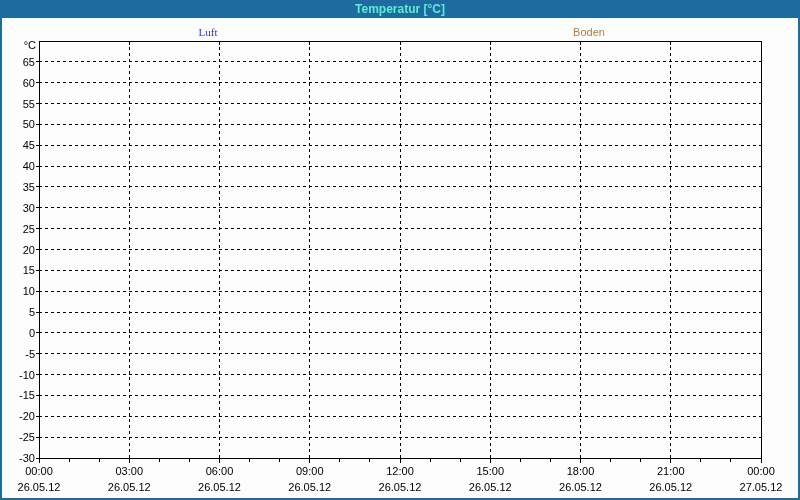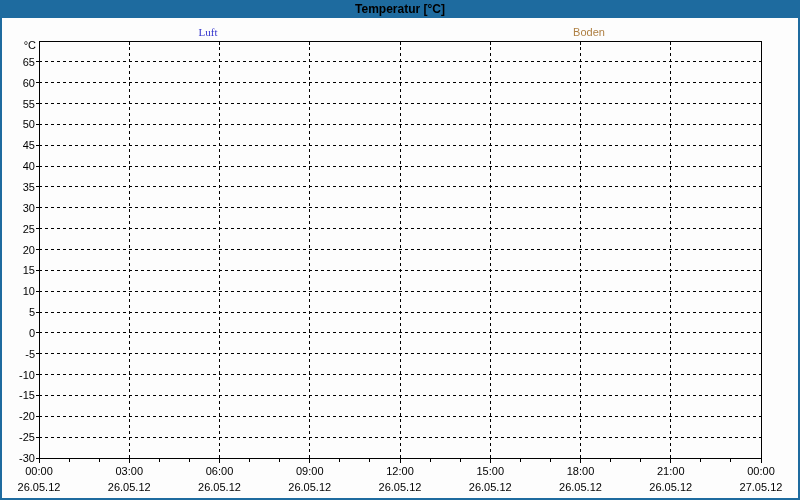--- a/index.html
+++ b/index.html
@@ -23,21 +23,21 @@
   svg.chart{position:absolute;left:-2px;top:0;}
   svg .grid{stroke:#000000;stroke-width:1;stroke-dasharray:3,3;shape-rendering:crispEdges;}
   svg .tick{stroke:#000000;stroke-width:1;shape-rendering:crispEdges;}
   svg .frame{stroke:#000000;stroke-width:1;fill:none;shape-rendering:crispEdges;}
   svg text{font-family:"Liberation Sans",sans-serif;font-size:11px;fill:#000000;}
 </style>
 </head>
 <body>
 
 <div class="page" style="border-color: rgb(30, 107, 159); background: rgb(253, 253, 253);">
-  <div class="titlebar" style="background: rgb(30, 107, 159); color: #000000;">
+  <div class="titlebar" style="background: rgb(30, 107, 159); color: #5eead4;">
     <span>Temperatur [°C]</span>
   </div>
 
   <span id="legend-luft" class="legend-item" style="color: rgb(51, 51, 204); font-family: Liberation Serif, serif;">Luft</span>
   <span id="legend-boden" class="legend-item" style="color: rgb(174, 127, 66);">Boden</span>
 
   <svg id="chart" class="chart" width="800" height="500">
       <line x1="39" y1="61.85" x2="761" y2="61.85" class="grid"></line>
       <line x1="35.5" y1="61.85" x2="39" y2="61.85" class="tick"></line>
       <text x="35" y="65.85" text-anchor="end">65</text>

